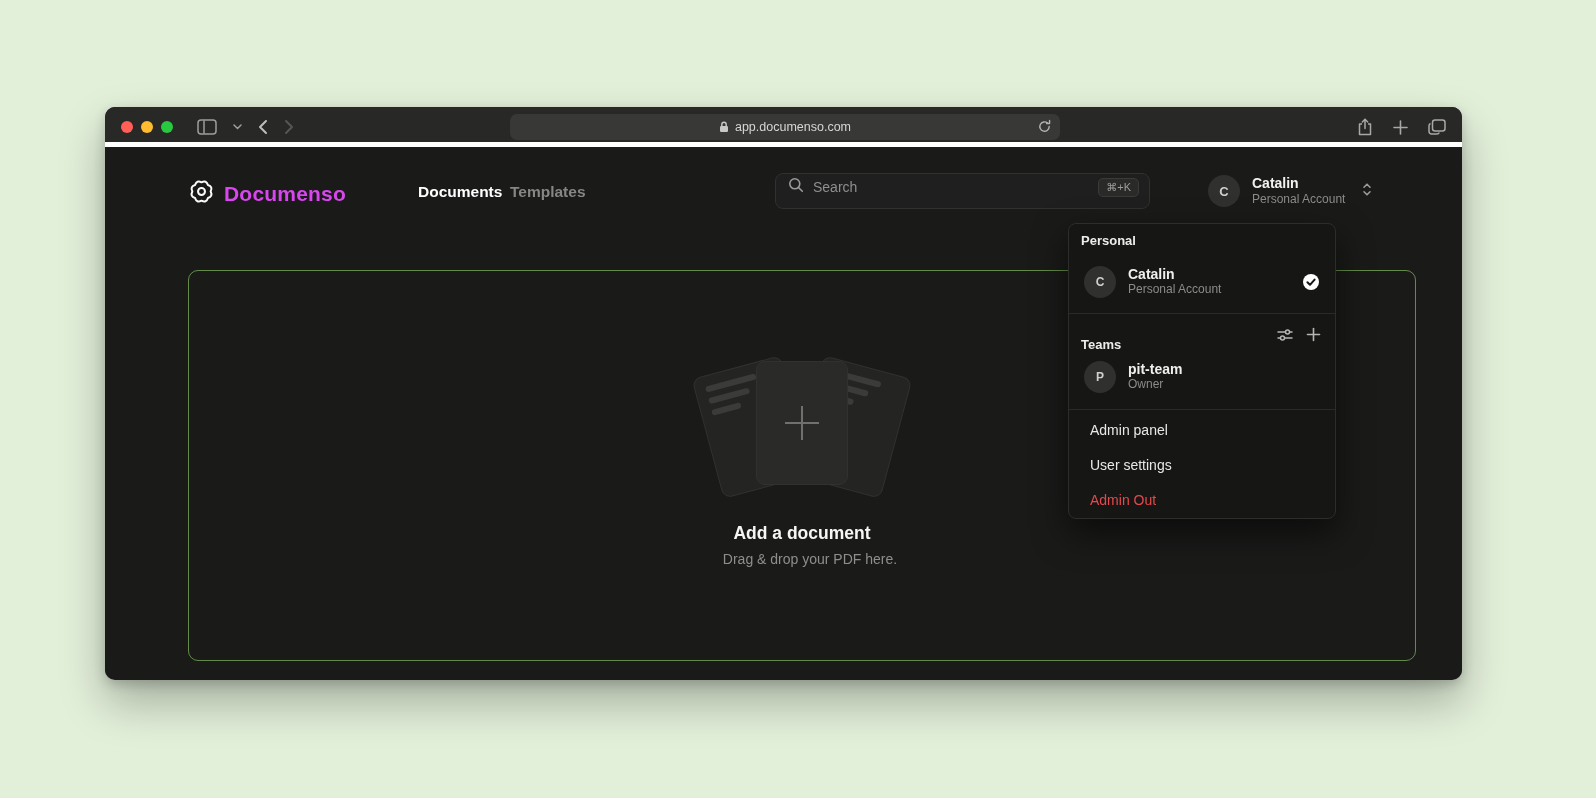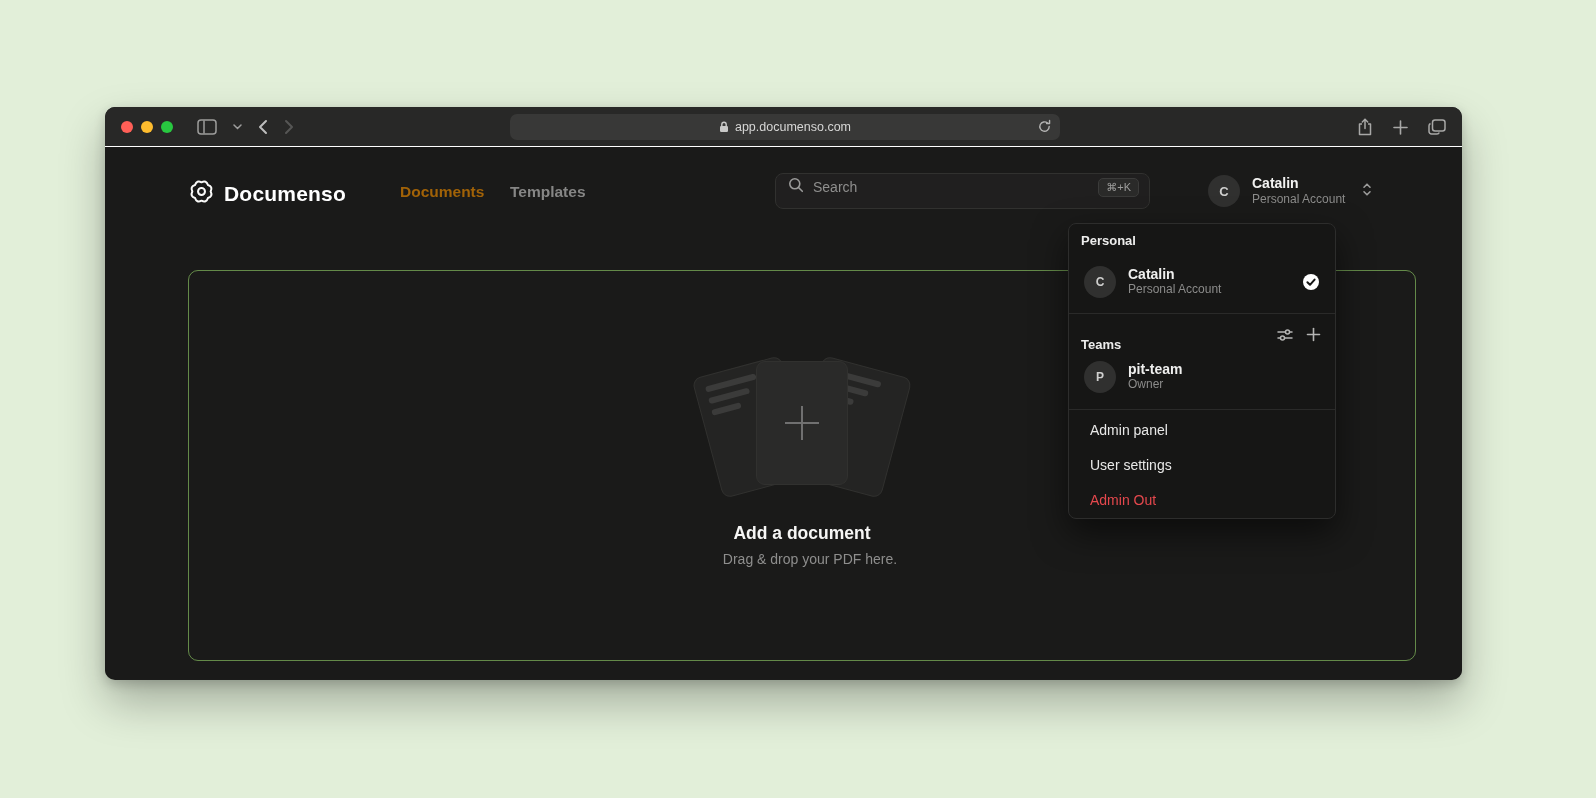--- a/index.html
+++ b/index.html
@@ -12,21 +12,21 @@
   }
   .window {
     position:absolute; left:105px; top:107px; width:1357px; height:573px;
     border-radius:10px; background:#1b1b1a;
     box-shadow:0 22px 45px rgba(0,0,0,.28), 0 4px 12px rgba(0,0,0,.18);
   }
   
   .titlebar {
     position:absolute; left:0; top:0; right:0; height:40px;
     background:#282827; border-radius:10px 10px 0 0;
-    border-bottom:1px solid #ffffff;
+    border-bottom:5px solid #ffffff;
   }
   .traffic { position:absolute; top:14px; width:12px; height:12px; border-radius:50%; cursor:default; }
   .t-close { left:16px; background:var(--traffic_close,#ff5f57); }
   .t-min   { left:36px; background:var(--traffic_minimize,#febc2e); }
   .t-zoom  { left:56px; background:var(--traffic_zoom,#28c840); }
   .tb-left { position:absolute; left:92px; top:0; height:40px; display:flex; align-items:center; gap:16px; }
   .tb-right { position:absolute; right:16px; top:0; height:40px; display:flex; align-items:center; gap:20px; }
   .tb-ic { display:flex; align-items:center; justify-content:center; }
   .tb-ic svg { display:block; }
   .urlbar {
@@ -37,23 +37,23 @@
   }
   .urlbar .lock { margin-right:6px; display:flex; }
   .urlbar .reload { position:absolute; right:8px; top:5px; }
   
   .content {
     position:absolute; left:0; top:40px; right:0; height:532px;
     background:#1a1a19; border-radius:0 0 10px 10px; overflow:hidden;
   }
   
   .brand { position:absolute; left:83px; top:31px; display:flex; align-items:center; gap:9px; }
-  .brand-name { font-size:21px; font-weight:700; color:#ffffff; letter-spacing:.2px; }
+  .brand-name { font-size:21px; font-weight:700; color:#d946ef; letter-spacing:.2px; }
   .nav-link { position:absolute; top:36px; font-size:15.5px; font-weight:600; cursor:pointer; }
-  .nav-documents { left:295px; color:#a16207; }
+  .nav-documents { left:313px; color:#ffffff; }
   .nav-templates { left:405px; color:#868685; }
   .searchbox {
     position:absolute; left:670px; top:26px; width:375px; height:36px;
     background:#201f1f; border:1px solid #31312f; border-radius:8px;
     display:flex; align-items:center; padding:0 10px 8px 12px;
   }
   .searchbox input {
     flex:1; background:transparent; border:none; outline:none;
     color:#e8e8e7; font-size:14px; margin-left:9px; font-family:inherit;
   }

